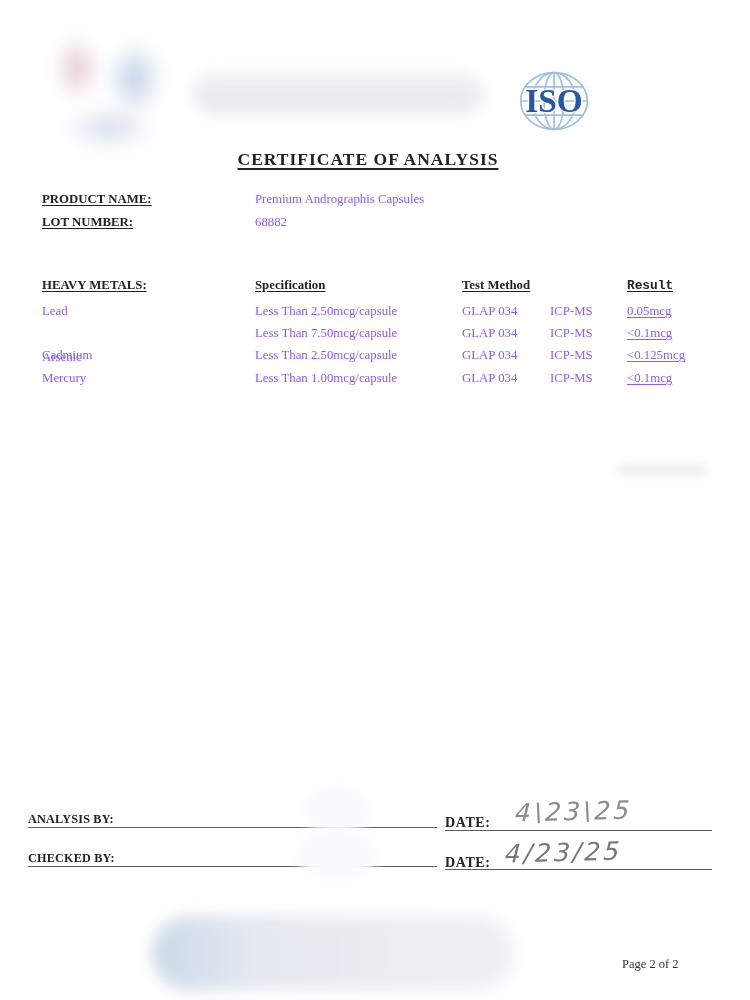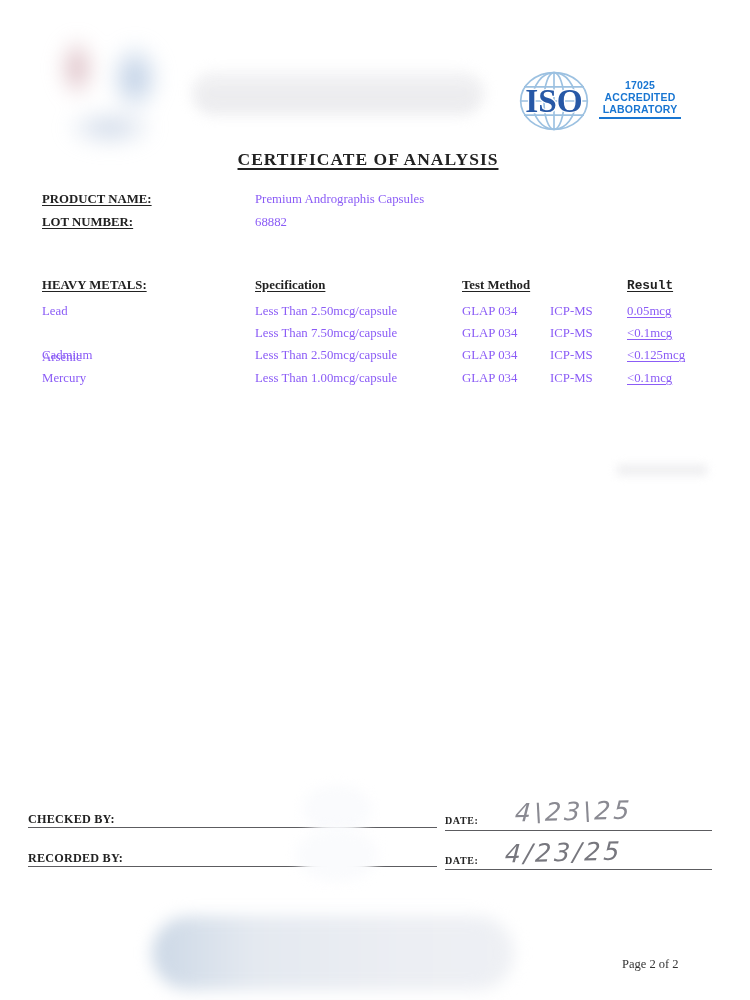--- a/index.html
+++ b/index.html
@@ -53,21 +53,21 @@
   }
   .val{position:absolute;font-size:12.8px;color:#8b5cf6;white-space:nowrap;}
   .val.u{text-decoration:underline;text-decoration-thickness:1px;text-underline-offset:2px;}
   
   .rule{position:absolute;height:0;border-bottom:1.4px solid #5c5c60;}
   .sign-lbl{
     position:absolute;font-weight:bold;font-size:12.2px;color:#222;
     letter-spacing:.2px;white-space:nowrap;z-index:3;
   }
   .date-lbl{
-    position:absolute;font-weight:bold;font-size:10px;color:#222;
+    position:absolute;font-weight:bold;font-size:14px;color:#222;
     letter-spacing:.6px;white-space:nowrap;z-index:3;
   }
   .handwriting{
     position:absolute;font-family:"DejaVu Sans", sans-serif;font-style:italic;
     font-size:25px;letter-spacing:3px;z-index:4;white-space:nowrap;
     transform:rotate(-1.5deg) skewX(-5deg);
   }
   .page-footer{position:absolute;left:622px;top:957px;font-size:12.5px;color:#333;}
 </style>
 </head>
@@ -87,25 +87,20 @@
       <ellipse cx="50" cy="36" rx="40" ry="34"></ellipse>
       <ellipse cx="50" cy="36" rx="26" ry="34"></ellipse>
       <ellipse cx="50" cy="36" rx="12" ry="34"></ellipse>
       <line x1="50" y1="2" x2="50" y2="70"></line>
       <line x1="10" y1="36" x2="90" y2="36"></line>
       <line x1="14" y1="19" x2="86" y2="19"></line>
       <line x1="14" y1="53" x2="86" y2="53"></line>
     </g>
     <text x="50" y="49" text-anchor="middle" font-family="Liberation Serif, serif" font-weight="bold" font-size="40" fill="#2758a6" stroke="#ffffff" stroke-width="3" paint-order="stroke">ISO</text>
   </svg>
-  <div class="iso-accred">
-    <div>17025</div>
-    <div>ACCREDITED</div>
-    <div>LABORATORY</div>
-  </div>
 
   <div class="doc-title">CERTIFICATE OF ANALYSIS</div>
 
   <div class="lbl" style="left:42px;top:192px;">PRODUCT NAME:</div>
   <div class="val" style="left:255px;top:192px;">Premium Andrographis Capsules</div>
   <div class="lbl" style="left:42px;top:215px;">LOT NUMBER:</div>
   <div class="val" style="left:255px;top:215px;">68882</div>
 
   <div class="lbl" style="left:42px;top:278px;">HEAVY METALS:</div>
   <div class="lbl" style="left:255px;top:278px;">Specification</div>
@@ -134,27 +129,27 @@
     <div class="val u" style="left:627px;top:348px;">&lt;0.125mcg</div>
   </div>
   <div>
     <div class="val" style="left:42px;top:371px;">Mercury</div>
     <div class="val" style="left:255px;top:371px;">Less Than 1.00mcg/capsule</div>
     <div class="val" style="left:462px;top:371px;">GLAP 034</div>
     <div class="val" style="left:550px;top:371px;">ICP-MS</div>
     <div class="val u" style="left:627px;top:371px;">&lt;0.1mcg</div>
   </div>
 
-  <div class="sign-lbl" style="left:28px;top:812px;">CHECKED BY:</div>
+  <div class="sign-lbl" style="left:28px;top:812px;">ANALYSIS BY:</div>
   <div class="rule" style="left:28px;top:827px;width:409px;"></div>
   <div class="date-lbl" style="left:445px;top:815px;">DATE:</div>
   <div class="rule" style="left:445px;top:830px;width:267px;"></div>
   <div class="handwriting" style="left:515px;top:797px;color:#8a8a92;">4\23\25</div>
 
-  <div class="sign-lbl" style="left:28px;top:851px;">RECORDED BY:</div>
+  <div class="sign-lbl" style="left:28px;top:851px;">CHECKED BY:</div>
   <div class="rule" style="left:28px;top:866px;width:409px;"></div>
   <div class="date-lbl" style="left:445px;top:855px;">DATE:</div>
   <div class="rule" style="left:445px;top:869px;width:267px;"></div>
   <div class="handwriting" style="left:505px;top:838px;color:#77777e;">4/23/25</div>
 
   <div class="page-footer">Page 2 of 2</div>
 
 </div>
 
 </body></html>

